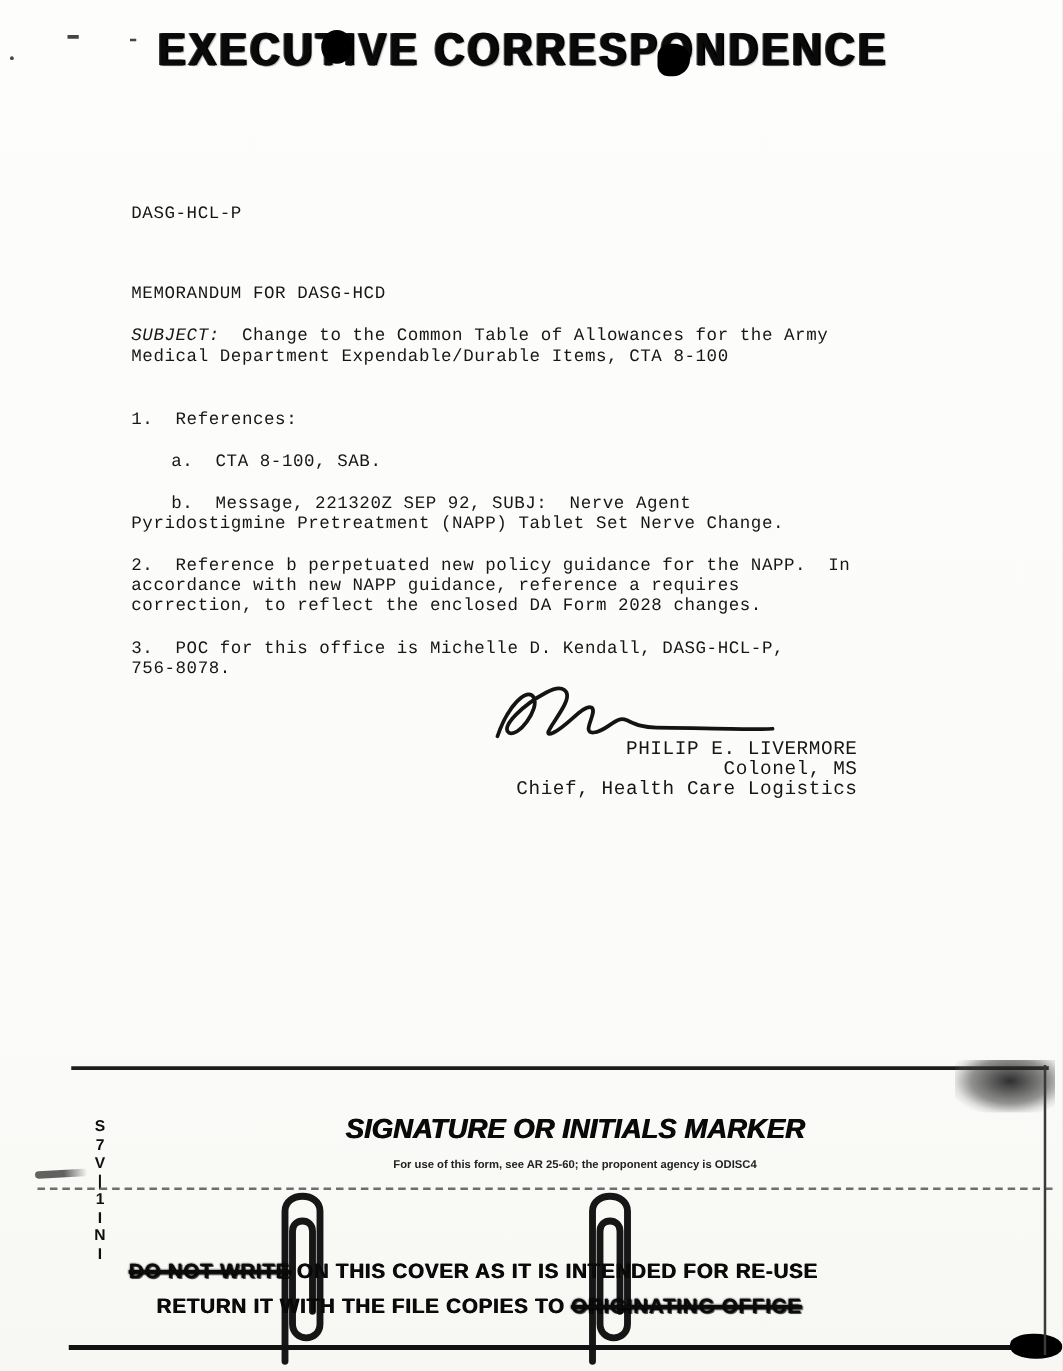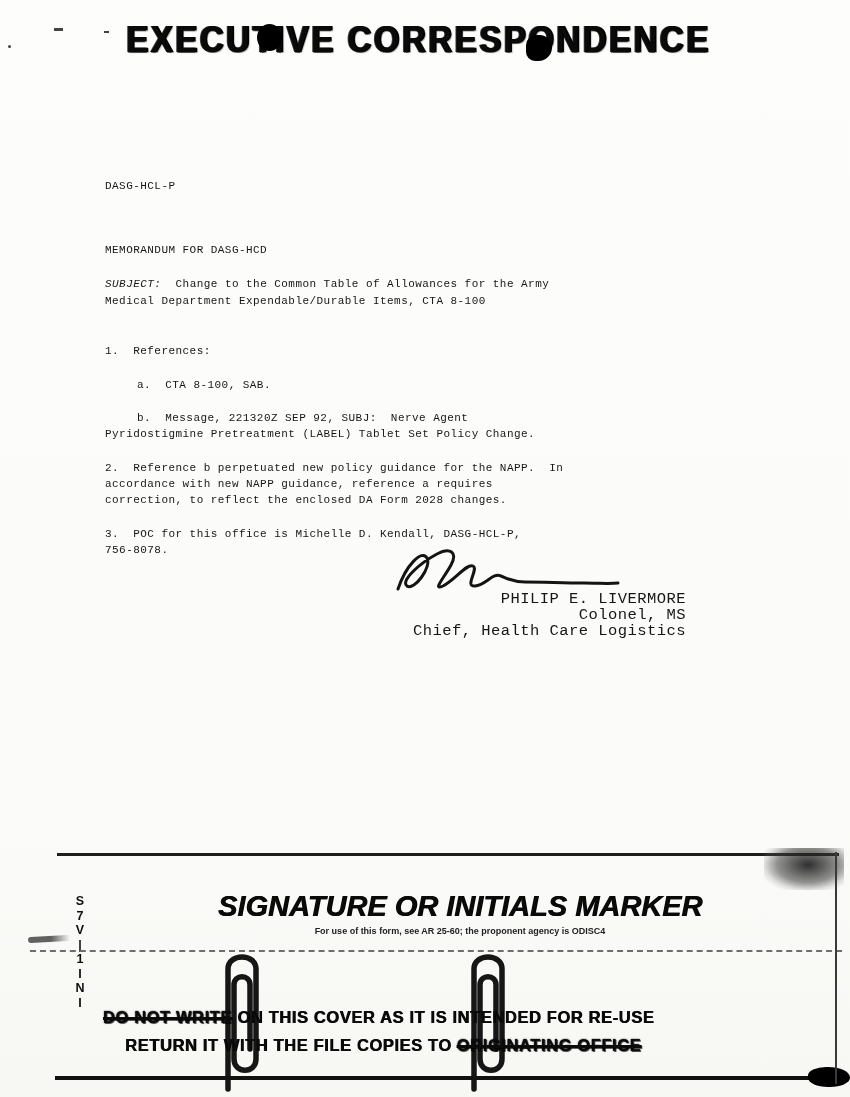--- a/index.html
+++ b/index.html
@@ -19,22 +19,22 @@
   }
   .blot{position:absolute;background:#000;border-radius:50%;}
   .blot1{left:257px;top:24px;width:25px;height:27px;}
   .blot2{left:526px;top:35px;width:26px;height:26px;border-radius:45% 55% 60% 40%;}
   .noise{position:absolute;background:#444;}
   .noise1{left:54px;top:28px;width:9px;height:3px;}
   .noise2{left:8px;top:45px;width:3px;height:3px;border-radius:50%;}
   .noise3{left:104px;top:31px;width:5px;height:2px;}
   
   .memo{
-    position:absolute;left:105px;top:178px;width:690px;
-    font-size:11px;line-height:16.2px;letter-spacing:.45px;color:#161616;
+    position:absolute;left:105px;top:163px;width:690px;
+    font-size:14px;line-height:16.2px;letter-spacing:.45px;color:#161616;
   }
   .line{white-space:pre;}
   .indent{padding-left:32px;}
   .gap-32{margin-top:48px;}
   .gap-18{margin-top:18px;}
   .gap-17{margin-top:17px;}
   .gap-34{margin-top:34px;}
   .subject-label{font-style:italic;}
   
   .sig-svg{position:absolute;left:392px;top:543px;}
@@ -44,21 +44,21 @@
   }
   
   .hr-top{position:absolute;left:57px;top:853px;width:782px;height:3px;background:#1d1d1d;}
   .smudge-right{
     position:absolute;left:764px;top:848px;width:80px;height:42px;
     background:radial-gradient(ellipse at 55% 40%,rgba(25,25,25,.9) 0%,rgba(60,60,60,.55) 50%,rgba(120,120,120,.2) 70%,transparent 82%);
   }
   .label-title{
     position:absolute;left:150px;top:890px;width:620px;text-align:center;white-space:nowrap;
     font-family:"Liberation Sans","DejaVu Sans",sans-serif;
-    font-style:italic;font-weight:bold;font-size:29px;color:#0a0a0a;
+    font-style:italic;font-weight:bold;font-size:22px;color:#0a0a0a;
     text-shadow:.7px 0 0 #000;
   }
   .label-sub{
     position:absolute;left:150px;top:926px;width:620px;text-align:center;white-space:nowrap;
     font-family:"Liberation Sans","DejaVu Sans",sans-serif;
     font-weight:bold;font-size:9px;color:#222;
   }
   .perf-line{position:absolute;left:30px;top:950px;width:812px;border-top:2px dashed #6e6e6e;}
   .vertical-col{
     position:absolute;left:71px;top:894px;width:18px;text-align:center;
@@ -108,21 +108,21 @@
   <div class="noise noise3"></div>
 
   <div class="memo">
     <div class="line">DASG-HCL-P</div>
     <div class="line gap-32">MEMORANDUM FOR DASG-HCD</div>
     <div class="line gap-18"><span class="subject-label">SUBJECT:</span><span>  Change to the Common Table of Allowances for the Army</span></div>
     <div class="line">Medical Department Expendable/Durable Items, CTA 8-100</div>
     <div class="line gap-34">1.  References:</div>
     <div class="line indent gap-18">a.  CTA 8-100, SAB.</div>
     <div class="line indent gap-17">b.  Message, 221320Z SEP 92, SUBJ:  Nerve Agent</div>
-    <div class="line">Pyridostigmine Pretreatment (LABEL) Tablet Set Policy Change.</div>
+    <div class="line">Pyridostigmine Pretreatment (NAPP) Tablet Set Nerve Change.</div>
     <div class="line gap-17">2.  Reference b perpetuated new policy guidance for the NAPP.  In</div>
     <div class="line">accordance with new NAPP guidance, reference a requires</div>
     <div class="line">correction, to reflect the enclosed DA Form 2028 changes.</div>
     <div class="line gap-18">3.  POC for this office is Michelle D. Kendall, DASG-HCL-P,</div>
     <div class="line">756-8078.</div>
   </div>
 
   <svg class="sig-svg" width="232" height="58" viewBox="0 0 232 58">
     <path d="M6,46 C14,22 30,6 35,15 C40,24 22,48 15,43 C8,38 28,20 45,11
              C58,4 66,9 59,22 C52,35 40,48 51,43 C63,37 75,20 81,23

